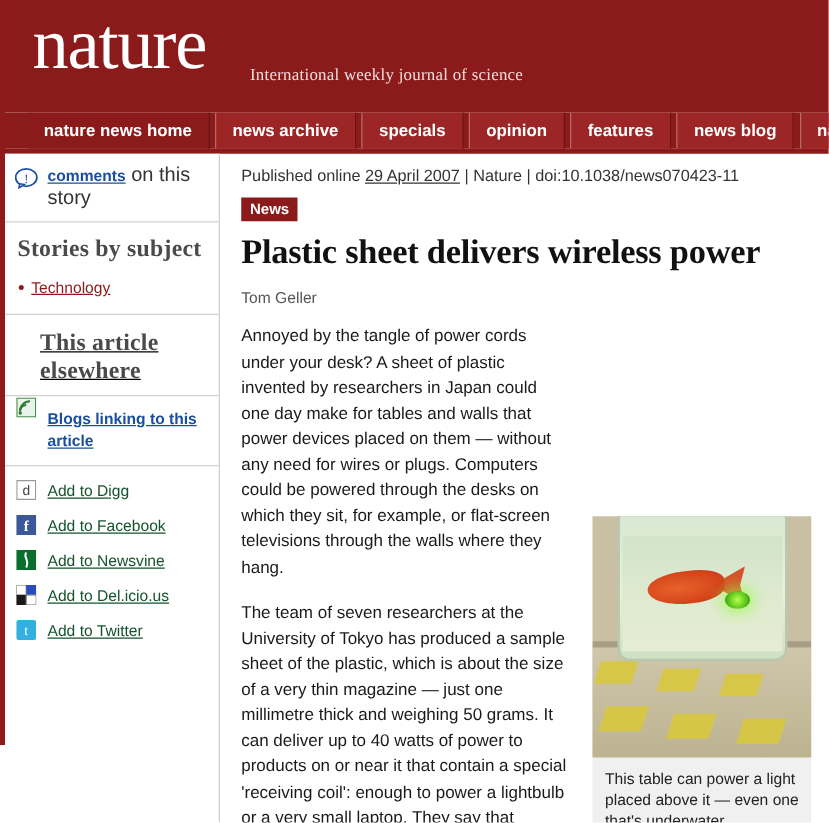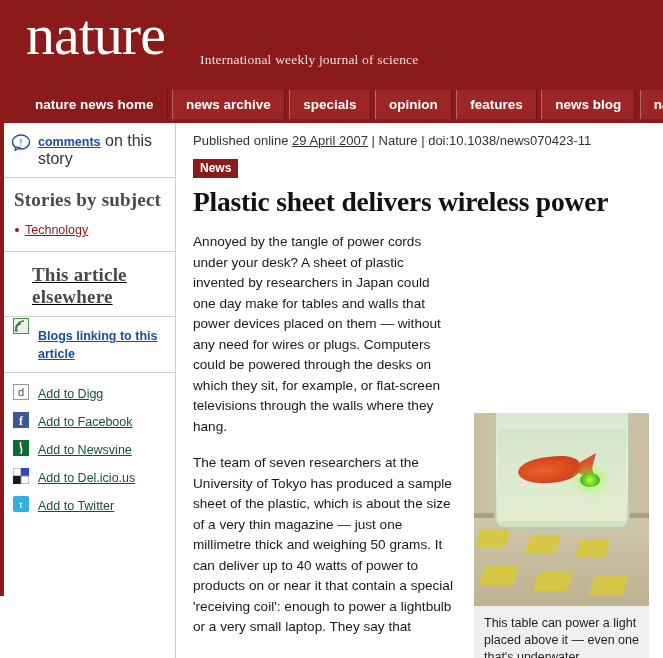--- a/index.html
+++ b/index.html
@@ -459,20 +459,21 @@
 
       <div class="publine">
         <span>Published online </span><span class="date">29 April 2007</span><span> | Nature | doi:10.1038/news070423-11</span>
       </div>
 
       <div class="newsflag">News</div>
 
       <h1 class="headline">Plastic sheet delivers wireless power</h1>
 
 
+      <div class="byline">Tom Geller</div>
 
       <div class="bodytext">
         <p>Annoyed by the tangle of power cords under your desk? A sheet of plastic invented by researchers in Japan could one day make for tables and walls that power devices placed on them — without any need for wires or plugs. Computers could be powered through the desks on which they sit, for example, or flat-screen televisions through the walls where they hang.</p>
         <p>The team of seven researchers at the University of Tokyo has produced a sample sheet of the plastic, which is about the size of a very thin magazine — just one millimetre thick and weighing 50 grams. It can deliver up to 40 watts of power to products on or near it that contain a special 'receiving coil': enough to power a lightbulb or a very small laptop. They say that</p>
       </div>
 
       
       <div class="figure">
         <div class="photo">
           <div class="tabletop"></div>

